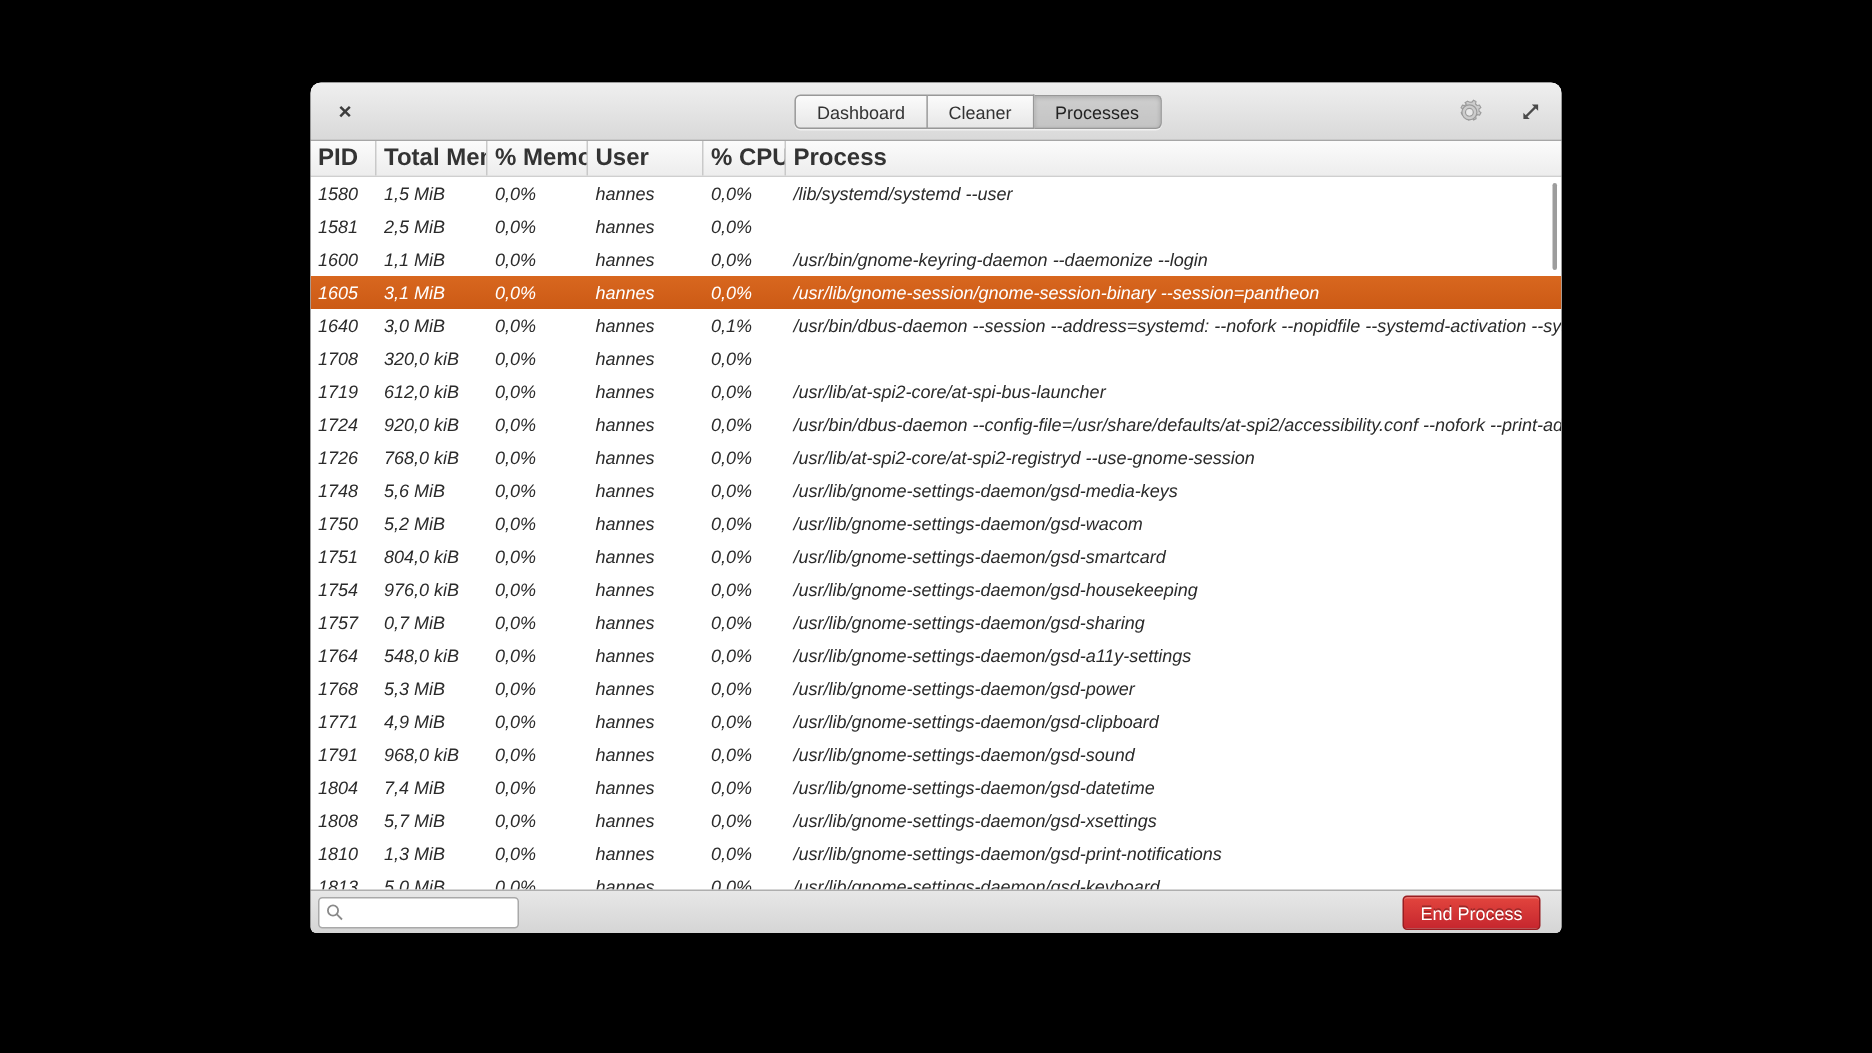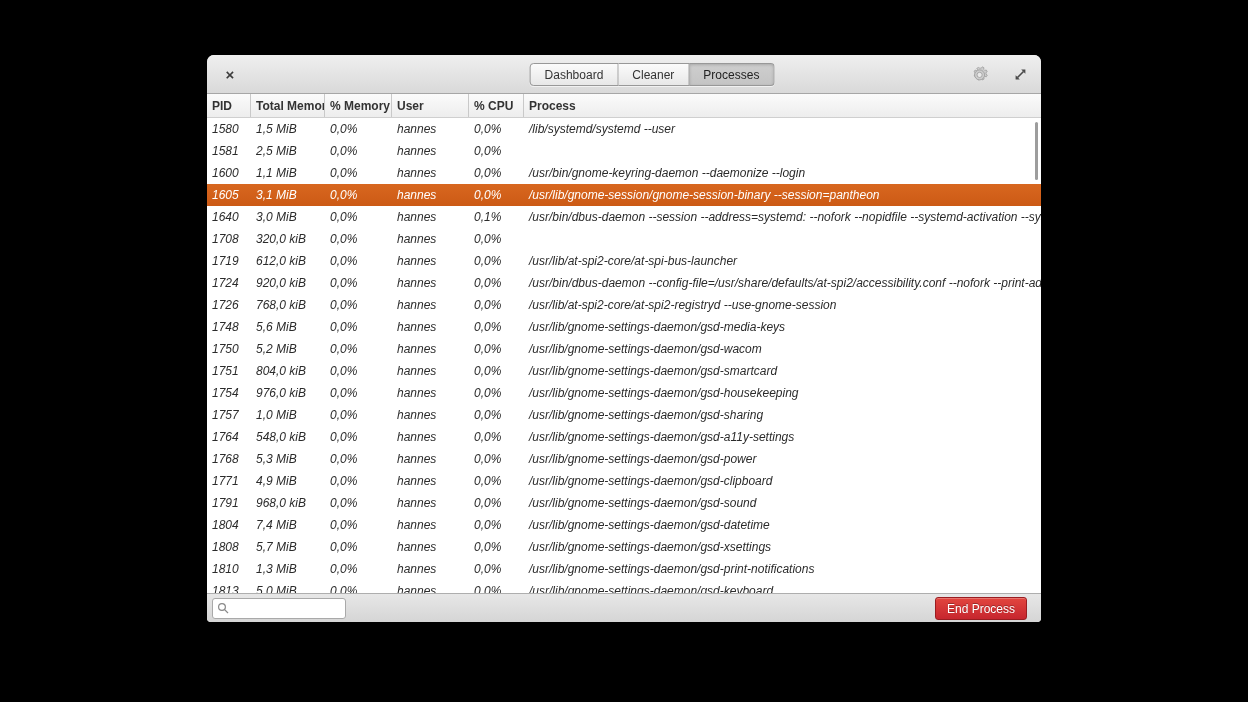--- a/index.html
+++ b/index.html
@@ -29,21 +29,21 @@
   .tab + .tab { border-left:none; }
   .tab.active { background:linear-gradient(#cecece,#c4c4c4);
                 box-shadow:inset 0 1px 3px rgba(0,0,0,.18); color:#222; }
   .hdr-right { position:absolute; right:8px; top:0; height:39px;
                display:flex; align-items:center; gap:14px; }
   .icon-btn { width:26px; height:26px; display:flex; align-items:center;
               justify-content:center; cursor:pointer; }
 
   
   .thead { flex:0 0 24px; display:flex; background:linear-gradient(#fbfbfb,#ededed);
-           border-bottom:1px solid #cfcfcf; font-size:12px; font-weight:bold;
+           border-bottom:1px solid #cfcfcf; font-size:16px; font-weight:bold;
            color:#333; align-items:stretch; }
   .thead .cell { display:flex; align-items:center; border-right:1px solid #c9c9c9; }
   .thead .cell:last-child { border-right:none; }
 
   .cell { padding-left:5px; white-space:nowrap; overflow:hidden; }
   .c0 { width:44px; } .c1 { width:74px; } .c2 { width:67px; }
   .c3 { width:77px; } .c4 { width:55px; } .c5 { flex:1; }
 
   
   .list-wrap { position:relative; flex:1; overflow:hidden; background:#fff;font-style:italic; }
@@ -214,21 +214,21 @@
       <div class="row">
         <div class="cell c0">1754</div>
         <div class="cell c1">976,0 kiB</div>
         <div class="cell c2">0,0%</div>
         <div class="cell c3">hannes</div>
         <div class="cell c4">0,0%</div>
         <div class="cell c5">/usr/lib/gnome-settings-daemon/gsd-housekeeping</div>
       </div>
       <div class="row">
         <div class="cell c0">1757</div>
-        <div class="cell c1">1,0 MiB</div>
+        <div class="cell c1">0,7 MiB</div>
         <div class="cell c2">0,0%</div>
         <div class="cell c3">hannes</div>
         <div class="cell c4">0,0%</div>
         <div class="cell c5">/usr/lib/gnome-settings-daemon/gsd-sharing</div>
       </div>
       <div class="row">
         <div class="cell c0">1764</div>
         <div class="cell c1">548,0 kiB</div>
         <div class="cell c2">0,0%</div>
         <div class="cell c3">hannes</div>

